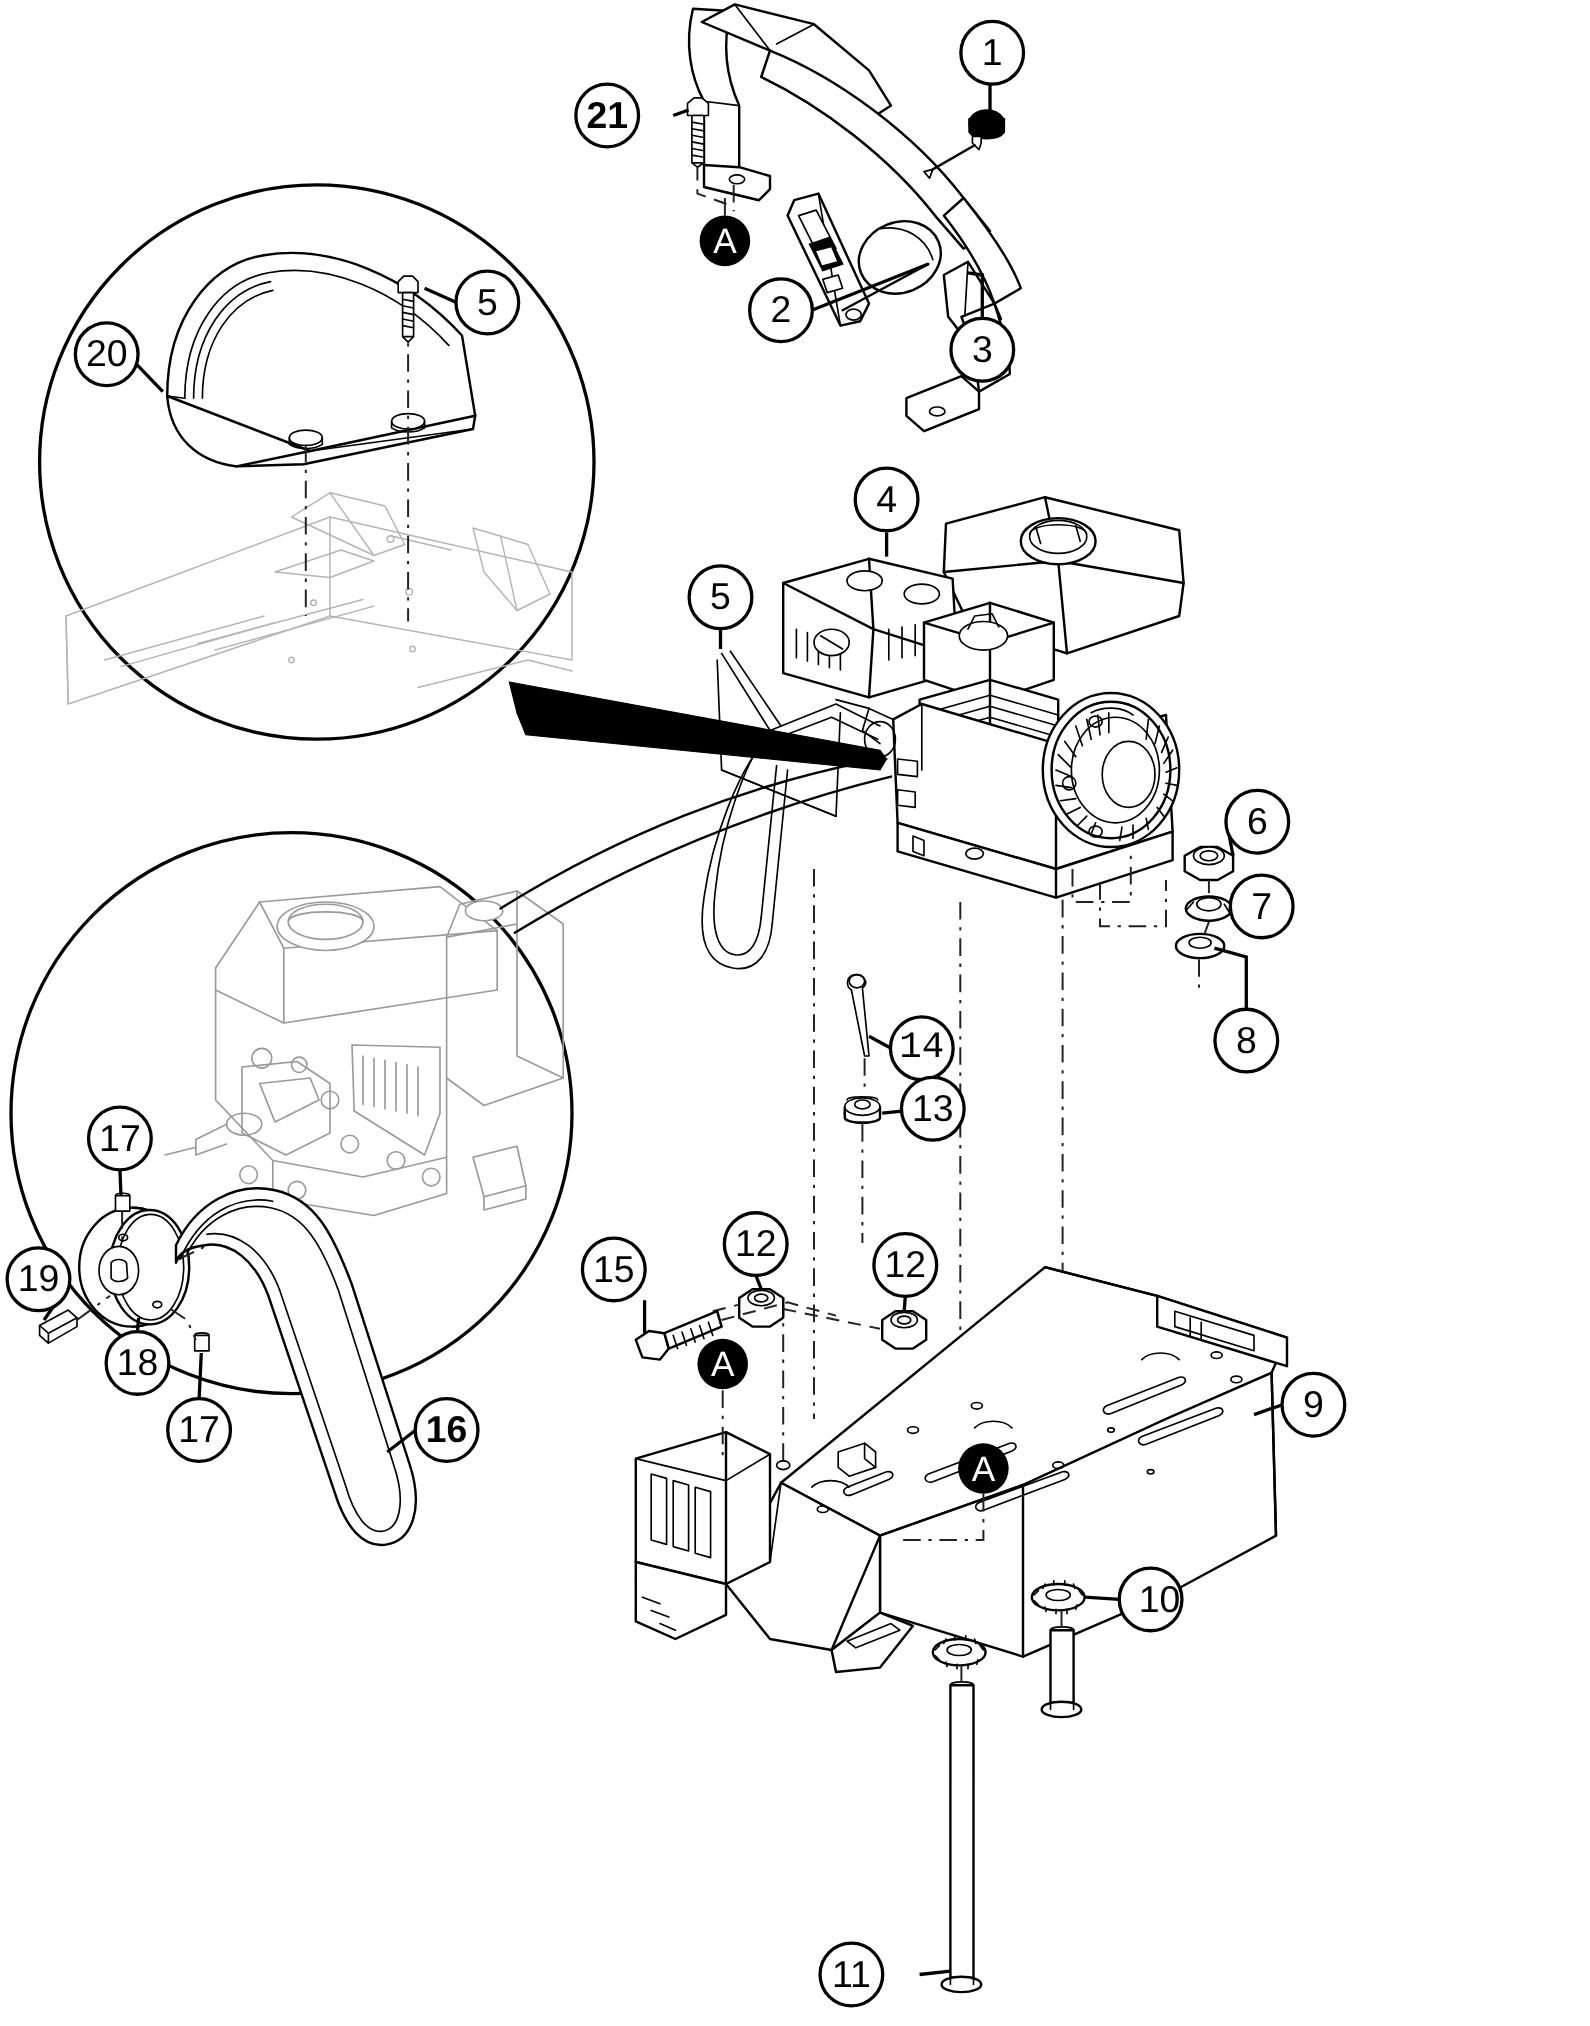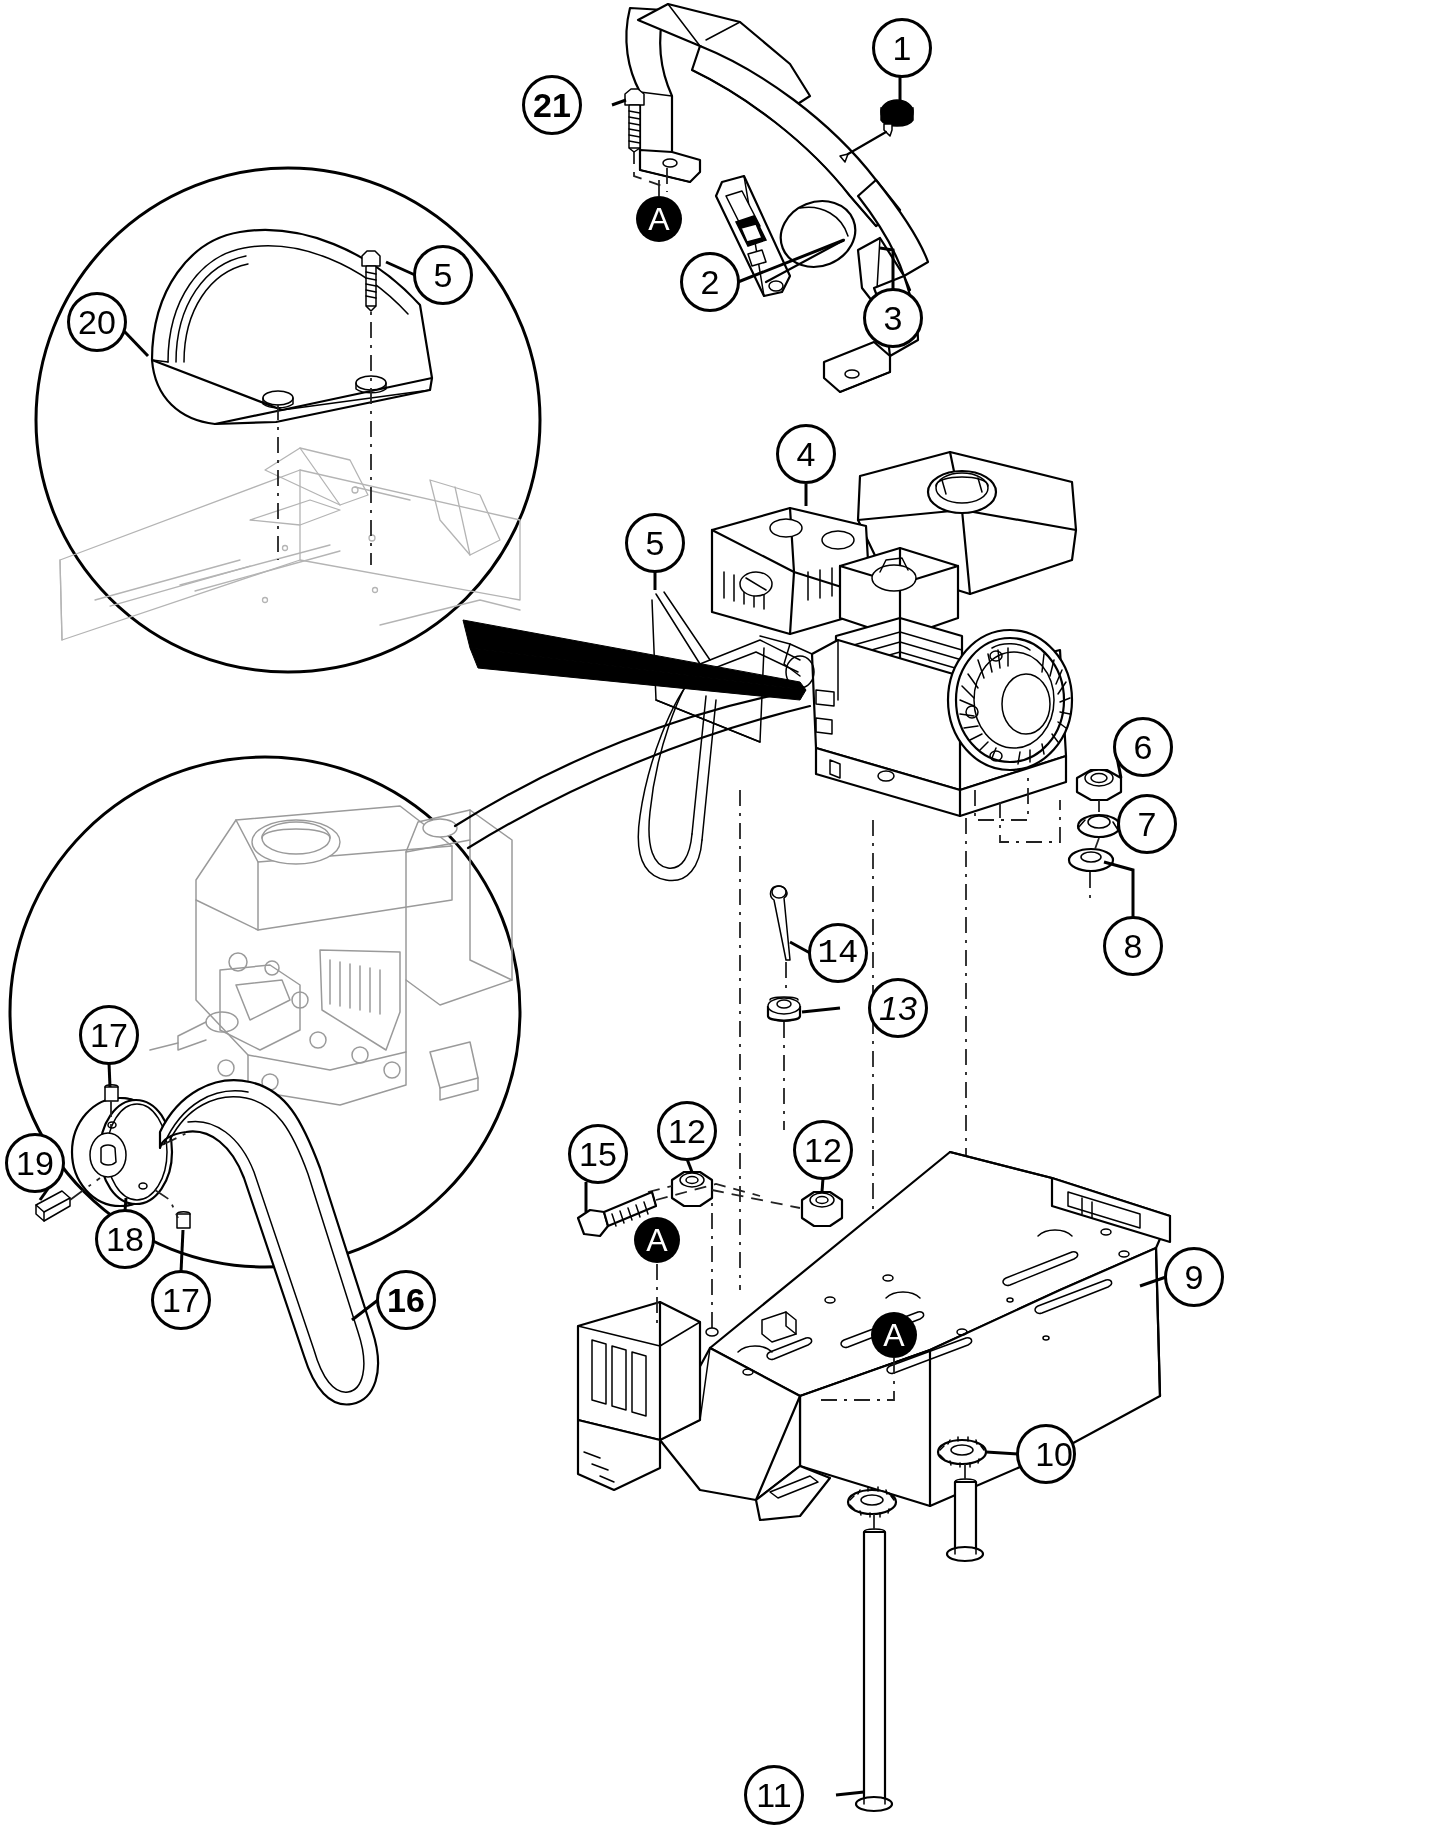--- a/index.html
+++ b/index.html
@@ -540,33 +540,33 @@
       </div>
   <div class="callout c-md" style="left:1117px; top:794px;">
         <span>7</span>
       </div>
   <div class="callout c-md" style="left:1103px; top:916px;">
         <span>8</span>
       </div>
   <div class="callout c-md" style="left:808px;  top:923px;font-family:Liberation Mono, monospace;">
         <span>14</span>
       </div>
-  <div class="callout c-md" style="left:868px;  top:978px;font-style:italic;">
+  <div class="callout c-md" style="left:818px;  top:978px;">
         <span>13</span>
       </div>
   <div class="callout c-md" style="left:79px;   top:1005px;">
         <span>17</span>
       </div>
   <div class="callout c-md" style="left:657px;  top:1101px;">
         <span>12</span>
       </div>
   <div class="callout c-md" style="left:793px;  top:1120px;">
         <span>12</span>
       </div>
-  <div class="callout c-md" style="left:568px;  top:1124px;">
+  <div class="callout c-md" style="left:528px;  top:1124px;">
         <span>15</span>
       </div>
   <div class="callout c-md" style="left:5px;    top:1133px;">
         <span>19</span>
       </div>
   <div class="callout c-md" style="left:95px;   top:1209px;">
         <span>18</span>
       </div>
   <div class="callout c-md" style="left:1164px; top:1247px;">
         <span>9</span>

